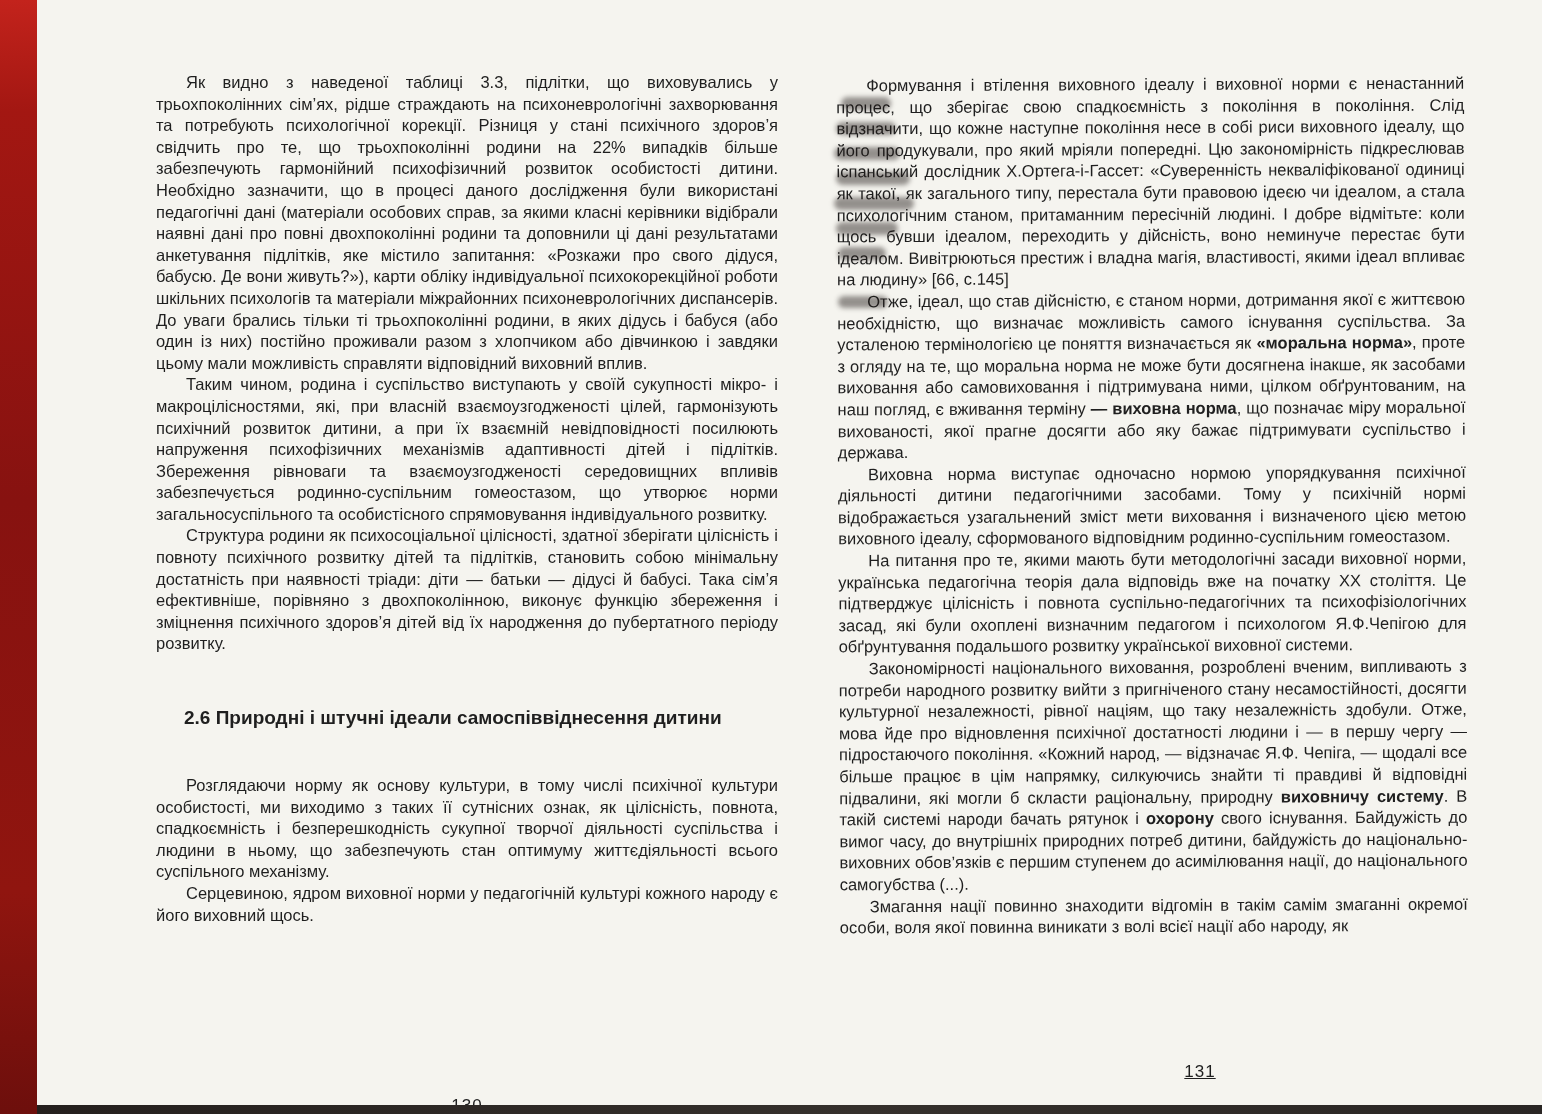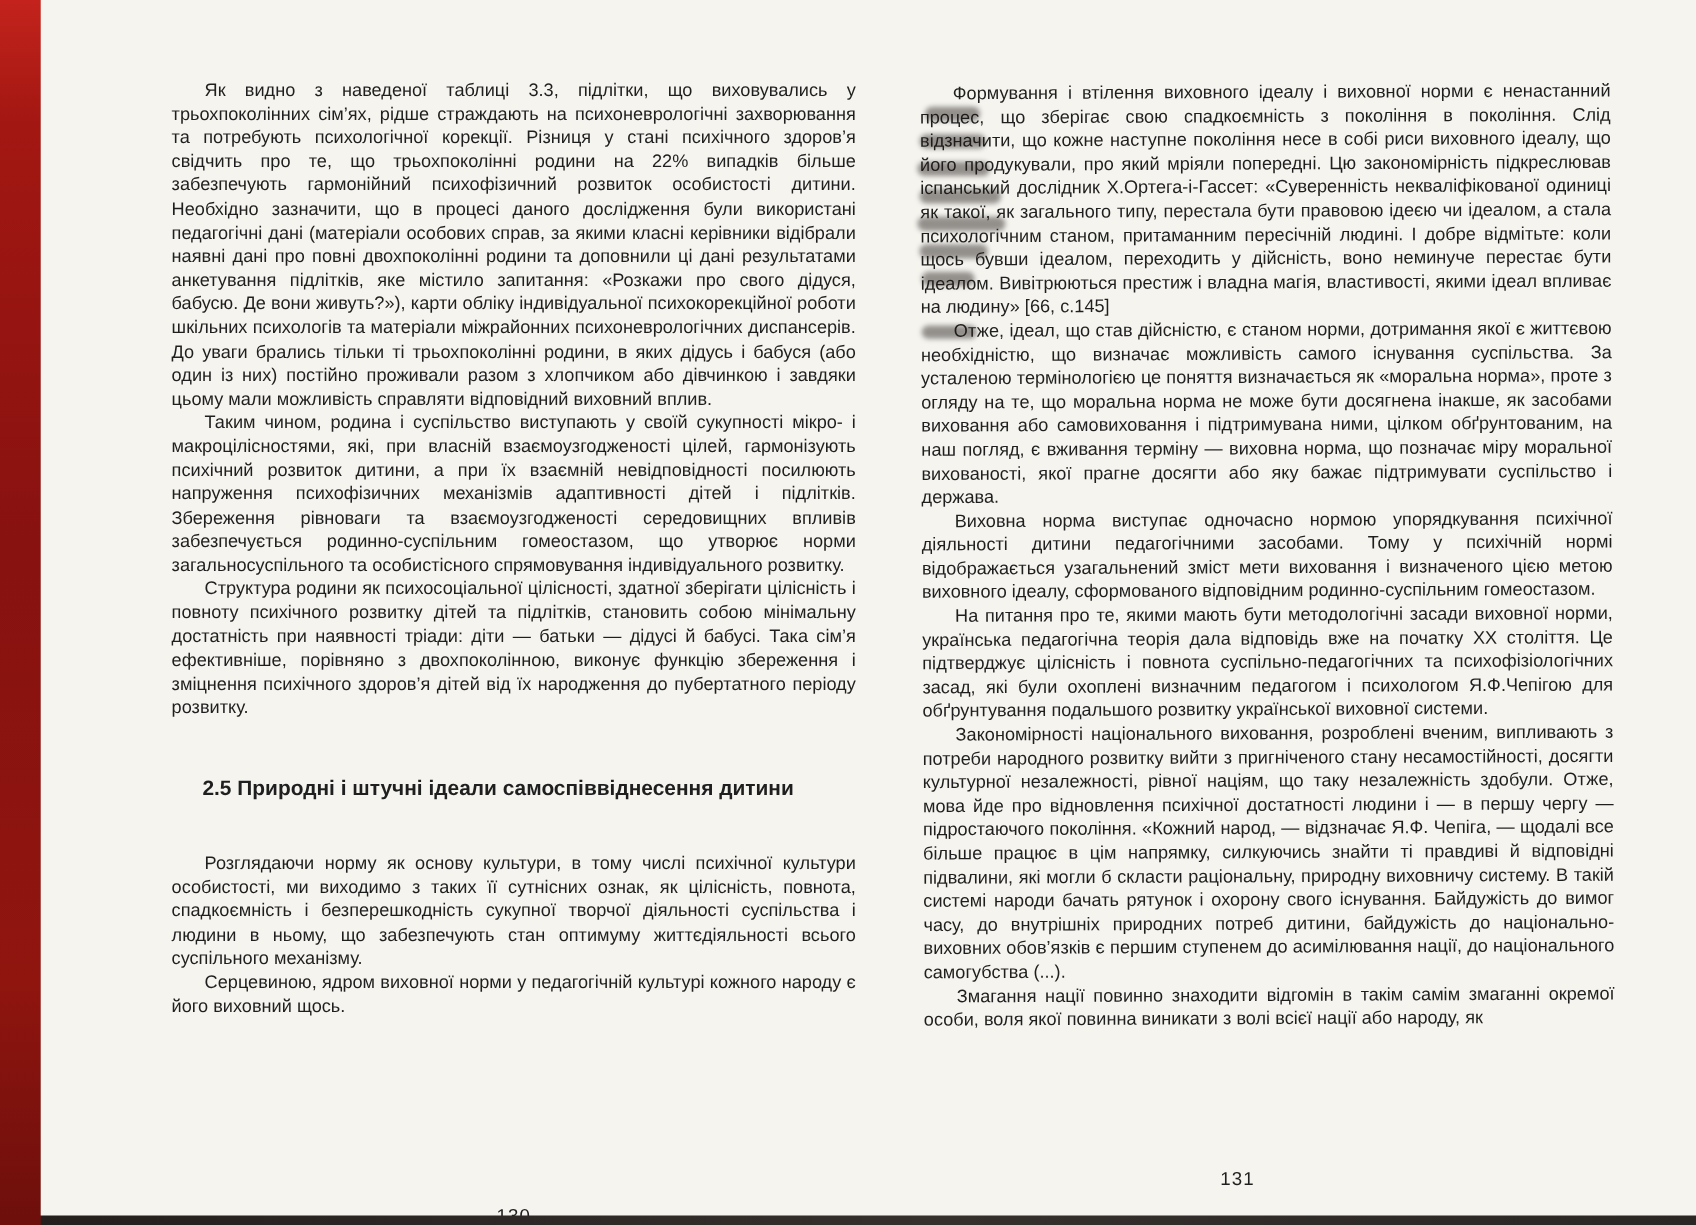--- a/index.html
+++ b/index.html
@@ -55,22 +55,22 @@
     color:var(--ink);
   }
   .pagenum{
     position:absolute;
     text-align:center;
     font-size:17px;
     color:var(--ink);
     letter-spacing:1px;
   }
   .pagenum-left{left:156px;width:622px;top:1096px;}
-  .pagenum-right{left:811px;width:628px;top:1062px;}
-  b{font-weight:normal;}
+  .pagenum-right{left:886px;width:628px;top:1062px;text-decoration:underline;}
+  b{font-weight:bold;}
   
   .artifacts{position:absolute;left:0;top:0;width:100%;height:100%;pointer-events:none;z-index:1;}
   .blob{
     position:absolute;
     background:rgba(28,22,19,0.45);
     border-radius:8px;
     filter:blur(2.5px);
   }
 </style>
 </head>
@@ -78,21 +78,21 @@
 
 <div class="scan">
 
   <div class="edge-red"></div>
   <div class="bottom-bar"></div>
 
   <div class="page-col page-left">
     <p class="para">Як видно з наведеної таблиці 3.3, підлітки, що виховувались у трьохпоколінних сім’ях, рідше страждають на психоневрологічні захворювання та потребують психологічної корекції. Різниця у стані психічного здоров’я свідчить про те, що трьохпоколінні родини на 22% випадків більше забезпечують гармонійний психофізичний розвиток особистості дитини. Необхідно зазначити, що в процесі даного дослідження були використані педагогічні дані (матеріали особових справ, за якими класні керівники відібрали наявні дані про повні двохпоколінні родини та доповнили ці дані результатами анкетування підлітків, яке містило запитання: «Розкажи про свого дідуся, бабусю. Де вони живуть?»), карти обліку індивідуальної психокорекційної роботи шкільних психологів та матеріали міжрайонних психоневрологічних диспансерів. До уваги брались тільки ті трьохпоколінні родини, в яких дідусь і бабуся (або один із них) постійно проживали разом з хлопчиком або дівчинкою і завдяки цьому мали можливість справляти відповідний виховний вплив.</p>
     <p class="para">Таким чином, родина і суспільство виступають у своїй сукупності мікро- і макроцілісностями, які, при власній взаємоузгодженості цілей, гармонізують психічний розвиток дитини, а при їх взаємній невідповідності посилюють напруження психофізичних механізмів адаптивності дітей і підлітків. Збереження рівноваги та взаємоузгодженості середовищних впливів забезпечується родинно-суспільним гомеостазом, що утворює норми загальносуспільного та особистісного спрямовування індивідуального розвитку.</p>
     <p class="para">Структура родини як психосоціальної цілісності, здатної зберігати цілісність і повноту психічного розвитку дітей та підлітків, становить собою мінімальну достатність при наявності тріади: діти — батьки — дідусі й бабусі. Така сім’я ефективніше, порівняно з двохпоколінною, виконує функцію збереження і зміцнення психічного здоров’я дітей від їх народження до пубертатного періоду розвитку.</p>
-    <h2 class="heading">2.5 Природні і штучні ідеали самоспіввіднесення дитини</h2>
+    <h2 class="heading">2.6 Природні і штучні ідеали самоспіввіднесення дитини</h2>
     <p class="para">Розглядаючи норму як основу культури, в тому числі психічної культури особистості, ми виходимо з таких її сутнісних ознак, як цілісність, повнота, спадкоємність і безперешкодність сукупної творчої діяльності суспільства і людини в ньому, що забезпечують стан оптимуму життєдіяльності всього суспільного механізму.</p>
     <p class="para">Серцевиною, ядром виховної норми у педагогічній культурі кожного народу є його виховний щось.</p>
   </div>
 
   <div class="page-col page-right">
     <p class="para">Формування і втілення виховного ідеалу і виховної норми є ненастанний процес, що зберігає свою спадкоємність з покоління в покоління. Слід відзначити, що кожне наступне покоління несе в собі риси виховного ідеалу, що його продукували, про який мріяли попередні. Цю закономірність підкреслював іспанський дослідник Х.Ортега-і-Гассет: «Суверенність некваліфікованої одиниці як такої, як загального типу, перестала бути правовою ідеєю чи ідеалом, а стала психологічним станом, притаманним пересічній людині. І добре відмітьте: коли щось бувши ідеалом, переходить у дійсність, воно неминуче перестає бути ідеалом. Вивітрюються престиж і владна магія, властивості, якими ідеал впливає на людину» [66, с.145]</p>
     <p class="para"><span>Отже, ідеал, що став дійсністю, є станом норми, дотримання якої є життєвою необхідністю, що визначає можливість самого існування суспільства. За усталеною термінологією це поняття визначається як </span><b>«моральна норма»</b><span>, проте з огляду на те, що моральна норма не може бути досягнена інакше, як засобами виховання або самовиховання і підтримувана ними, цілком обґрунтованим, на наш погляд, є вживання терміну </span><b>— виховна норма</b><span>, що позначає міру моральної вихованості, якої прагне досягти або яку бажає підтримувати суспільство і держава.</span></p>
     <p class="para">Виховна норма виступає одночасно нормою упорядкування психічної діяльності дитини педагогічними засобами. Тому у психічній нормі відображається узагальнений зміст мети виховання і визначеного цією метою виховного ідеалу, сформованого відповідним родинно-суспільним гомеостазом.</p>
     <p class="para">На питання про те, якими мають бути методологічні засади виховної норми, українська педагогічна теорія дала відповідь вже на початку XX століття. Це підтверджує цілісність і повнота суспільно-педагогічних та психофізіологічних засад, які були охоплені визначним педагогом і психологом Я.Ф.Чепігою для обґрунтування подальшого розвитку української виховної системи.</p>
     <p class="para"><span>Закономірності національного виховання, розроблені вченим, випливають з потреби народного розвитку вийти з пригніченого стану несамостійності, досягти культурної незалежності, рівної націям, що таку незалежність здобули. Отже, мова йде про відновлення психічної достатності людини і — в першу чергу — підростаючого покоління. «Кожний народ, — відзначає Я.Ф. Чепіга, — щодалі все більше працює в цім напрямку, силкуючись знайти ті правдиві й відповідні підвалини, які могли б скласти раціональну, природну </span><b>виховничу систему</b><span>. В такій системі народи бачать рятунок і </span><b>охорону</b><span> свого існування. Байдужість до вимог часу, до внутрішніх природних потреб дитини, байдужість до національно-виховних обов’язків є першим ступенем до асимілювання нації, до національного самогубства (...).</span></p>

